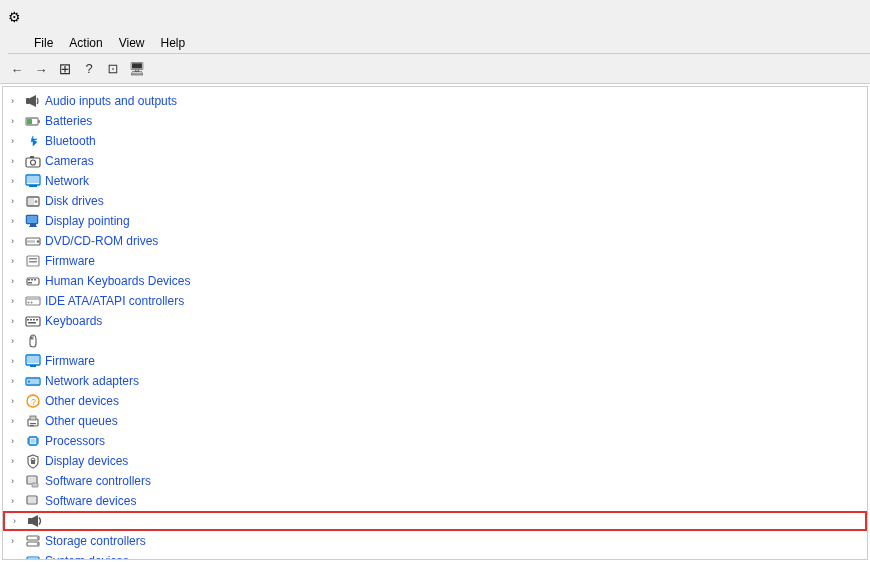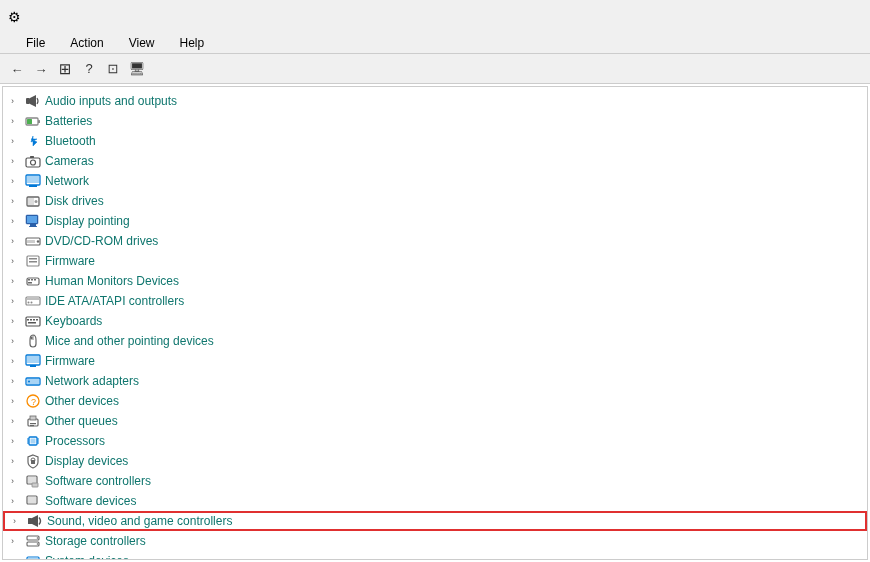--- a/index.html
+++ b/index.html
@@ -41,26 +41,27 @@
       align-items: center;
       justify-content: center;
       font-size: 11px;
       cursor: pointer;
       color: #333;
     }
 
     
     .menu-bar {
       display: flex;
-      gap: 9px;
+      gap: 0;
       padding: 2px 18px;
       background: #f0f0f0;
       border-bottom: 1px solid #ccc;
       height: 22px;
       align-items: center;
+      margin-left: 8px;
     }
     .menu-item {
       padding: 2px 8px;
       font-size: 12px;
       cursor: pointer;
       color: #000;
     }
 
     
     .toolbar {
@@ -128,21 +129,21 @@
       height: 16px;
       margin-right: 4px;
       flex-shrink: 0;
       display: inline-flex;
       align-items: center;
       justify-content: center;
       font-size: 12px;
     }
     .tree-label {
       font-size: 12px;
-      color: #0f766e;
+      color: #1d4ed8;
     }
 
     
     .icon-audio { color: #4a4a4a; }
     .icon-battery { color: #888; }
     .icon-bluetooth { color: #0078d7; }
     .icon-camera { color: #555; }
     .icon-computer { color: #0078d7; }
     .icon-disk { color: #666; }
     .icon-display { color: #0078d7; }
@@ -304,21 +305,21 @@
         <span class="tree-chevron">›</span>
         <span class="tree-icon icon-hid">
           <svg width="16" height="16" viewBox="0 0 16 16">
             <rect x="2" y="5" width="12" height="7" rx="1.5" fill="none" stroke="#666" stroke-width="1.2"></rect>
             <rect x="3" y="6" width="2" height="1.5" rx="0.3" fill="#666"></rect>
             <rect x="6" y="6" width="2" height="1.5" rx="0.3" fill="#666"></rect>
             <rect x="9" y="6" width="2" height="1.5" rx="0.3" fill="#666"></rect>
             <rect x="3" y="9" width="4" height="1.5" rx="0.3" fill="#666"></rect>
           </svg>
         </span>
-        <span class="tree-label">Human Monitors Devices</span>
+        <span class="tree-label">Human Keyboards Devices</span>
       </div>
       <div class="tree-item">
         <span class="tree-chevron">›</span>
         <span class="tree-icon icon-ide">
           <svg width="16" height="16" viewBox="0 0 16 16">
             <rect x="1" y="4" width="14" height="8" rx="1" fill="none" stroke="#888" stroke-width="1.2"></rect>
             <rect x="2" y="5" width="12" height="2" fill="#c0c0c0"></rect>
             <circle cx="3.5" cy="9.5" r="1" fill="#888"></circle>
             <circle cx="6.5" cy="9.5" r="1" fill="#888"></circle>
           </svg>
@@ -341,21 +342,20 @@
       </div>
       <div class="tree-item">
         <span class="tree-chevron">›</span>
         <span class="tree-icon icon-mouse">
           <svg width="16" height="16" viewBox="0 0 16 16">
             <path d="M8,2 Q5,2 5,7 L5,11 Q5,14 8,14 Q11,14 11,11 L11,7 Q11,2 8,2 Z" fill="none" stroke="#666" stroke-width="1.2"></path>
             <line x1="8" y1="2" x2="8" y2="7" stroke="#666" stroke-width="0.8"></line>
             <rect x="5.5" y="3.5" width="2" height="3" rx="1" fill="#666"></rect>
           </svg>
         </span>
-        <span class="tree-label">Mice and other pointing devices</span>
       </div>
       <div class="tree-item">
         <span class="tree-chevron">›</span>
         <span class="tree-icon icon-monitor">
           <svg width="16" height="16" viewBox="0 0 16 16">
             <rect x="1" y="2" width="14" height="10" rx="1" fill="none" stroke="#0078d7" stroke-width="1.3"></rect>
             <rect x="2" y="3" width="12" height="7" fill="#a8d4f5"></rect>
             <rect x="5" y="12" width="6" height="2" fill="#0078d7"></rect>
           </svg>
         </span>
@@ -444,21 +444,20 @@
       </div>
       <div class="tree-item highlighted">
         <span class="tree-chevron">›</span>
         <span class="tree-icon icon-sound">
           <svg width="16" height="16" viewBox="0 0 16 16">
             <rect x="1" y="5" width="4" height="6" rx="0.5" fill="#555"></rect>
             <polygon points="5,5 5,11 11,14 11,2" fill="#555"></polygon>
             <path d="M12,4.5 Q15,8 12,11.5" stroke="#555" fill="none" stroke-width="1.4"></path>
           </svg>
         </span>
-        <span class="tree-label">Sound, video and game controllers</span>
       </div>
       <div class="tree-item">
         <span class="tree-chevron">›</span>
         <span class="tree-icon icon-storage">
           <svg width="16" height="16" viewBox="0 0 16 16">
             <rect x="2" y="3" width="12" height="4" rx="1" fill="none" stroke="#666" stroke-width="1.1"></rect>
             <rect x="2" y="9" width="12" height="4" rx="1" fill="none" stroke="#666" stroke-width="1.1"></rect>
             <circle cx="12.5" cy="5" r="0.8" fill="#666"></circle>
             <circle cx="12.5" cy="11" r="0.8" fill="#666"></circle>
           </svg>

